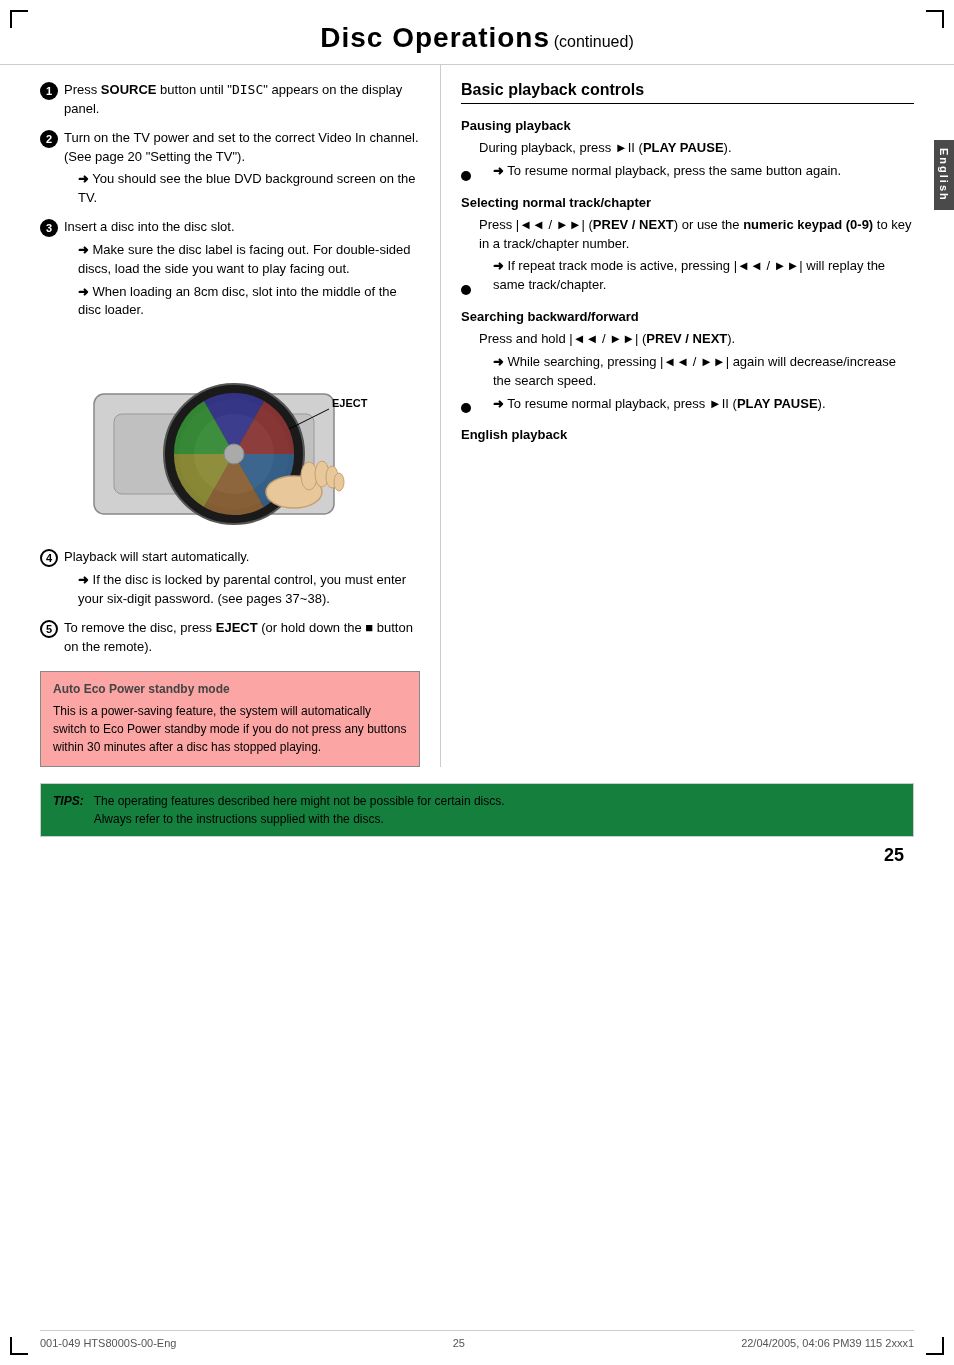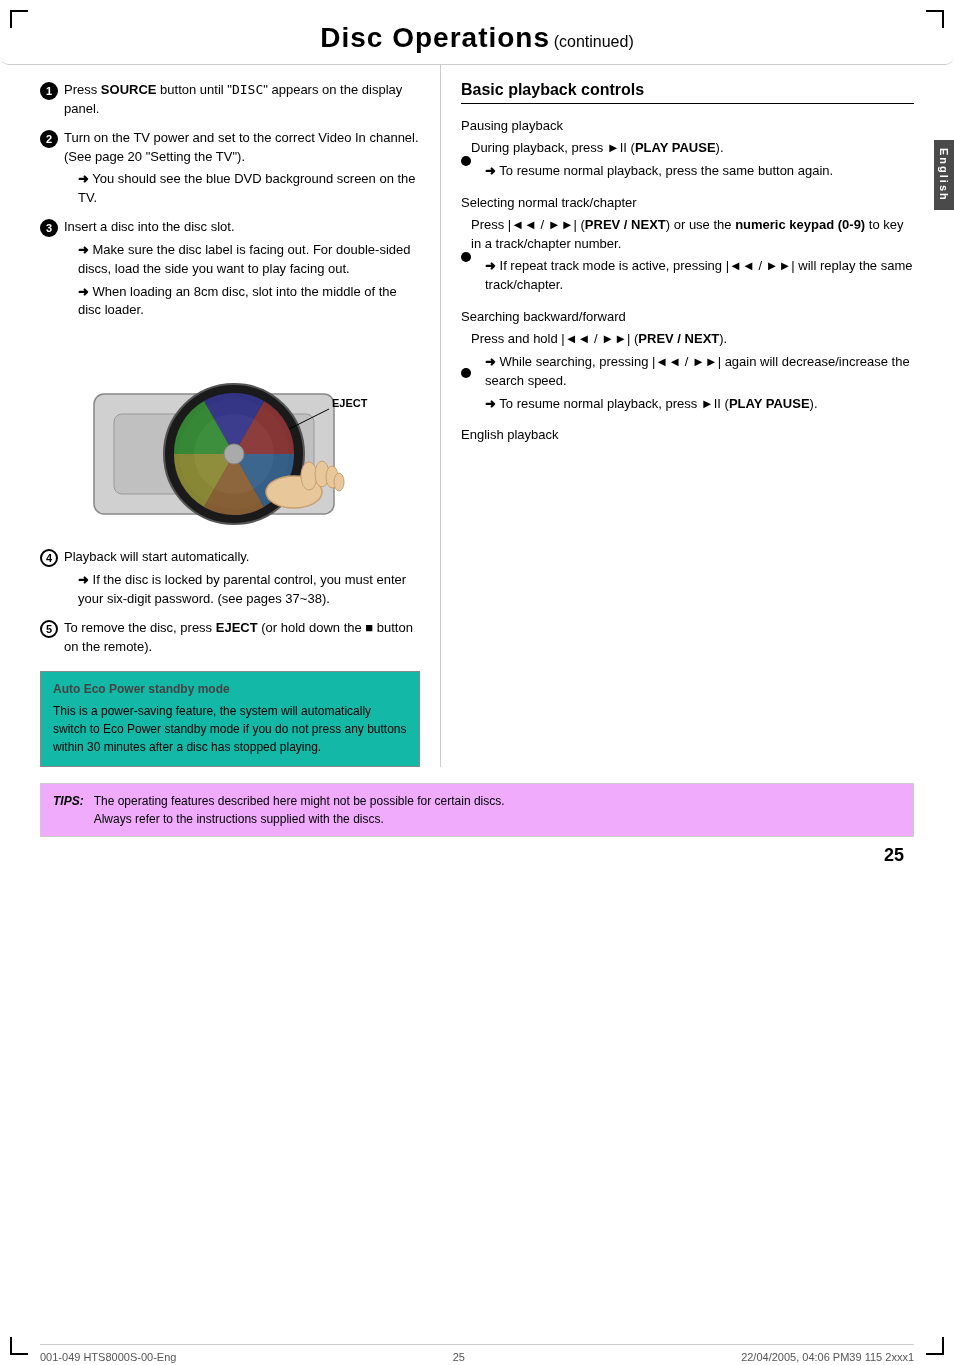--- a/index.html
+++ b/index.html
@@ -40,21 +40,20 @@
       padding: 8px 4px;
       letter-spacing: 2px;
     }
 
     
     .page-header {
       text-align: center;
       padding: 22px 60px 10px 60px;
       border-bottom: 1px solid #ccc;
       margin-bottom: 0;
-      border-radius: 9px;
     }
     .page-title-main {
       font-size: 28px;
       font-weight: bold;
       letter-spacing: 1px;
     }
     .page-title-cont {
       font-size: 16px;
       font-weight: normal;
     }
@@ -84,21 +83,21 @@
     .section-title {
       font-size: 16px;
       font-weight: bold;
       margin-bottom: 12px;
       border-bottom: 1px solid #000;
       padding-bottom: 4px;
     }
 
     .sub-section-title {
       font-size: 13px;
-      font-weight: normal;
+      font-weight: bold;
       margin-bottom: 6px;
       margin-top: 14px;
     }
 
     
     .numbered-item {
       display: flex;
       align-items: flex-start;
       margin-bottom: 10px;
       gap: 6px;
@@ -133,22 +132,23 @@
       margin-top: 1px;
     }
     .item-content {
       flex: 1;
       line-height: 1.45;
     }
 
     
     .bullet-item {
       display: flex;
-      align-items: center;
+      align-items: flex-end;
       margin-bottom: 10px;
+      gap: 8px;
     }
     .bullet-circle {
       width: 10px;
       height: 10px;
       border-radius: 50%;
       background: #000;
       flex-shrink: 0;
       margin-top: 3px;
     }
 
@@ -169,54 +169,54 @@
       position: relative;
       width: 320px;
       height: 200px;
     }
 
     
     .eco-box {
       border: 1.5px solid #888;
       padding: 10px 12px;
       margin-top: 14px;
-      background: #14b8a6;
+      background: #fca5a5;
     }
     .eco-box-title {
       font-size: 12px;
       font-weight: bold;
       margin-bottom: 6px;
       color: #444;
     }
     .eco-box-text {
       font-size: 12px;
       line-height: 1.5;
     }
 
     
     .tips-area {
       margin: 16px 40px 0 40px;
       padding: 8px 12px;
-      background: #f0abfc;
+      background: #15803d;
       border: 1px solid #ccc;
       font-size: 12px;
       line-height: 1.5;
       display: flex;
       gap: 10px;
     }
     .tips-label {
       font-weight: bold;
       font-style: italic;
       white-space: nowrap;
     }
 
     
     .page-footer {
       position: absolute;
-      bottom: 2px;
+      bottom: 16px;
       left: 40px;
       right: 40px;
       display: flex;
       justify-content: space-between;
       font-size: 11px;
       color: #555;
       border-top: 1px solid #ccc;
       padding-top: 6px;
     }
 

